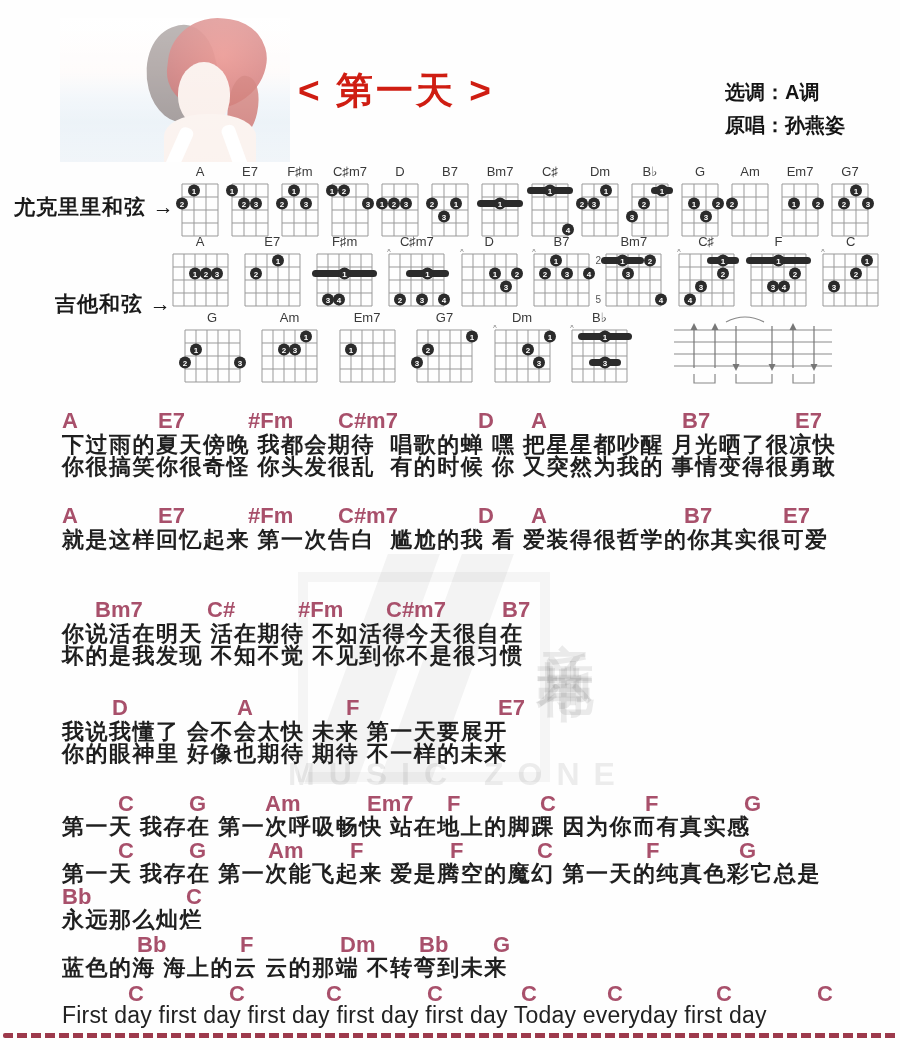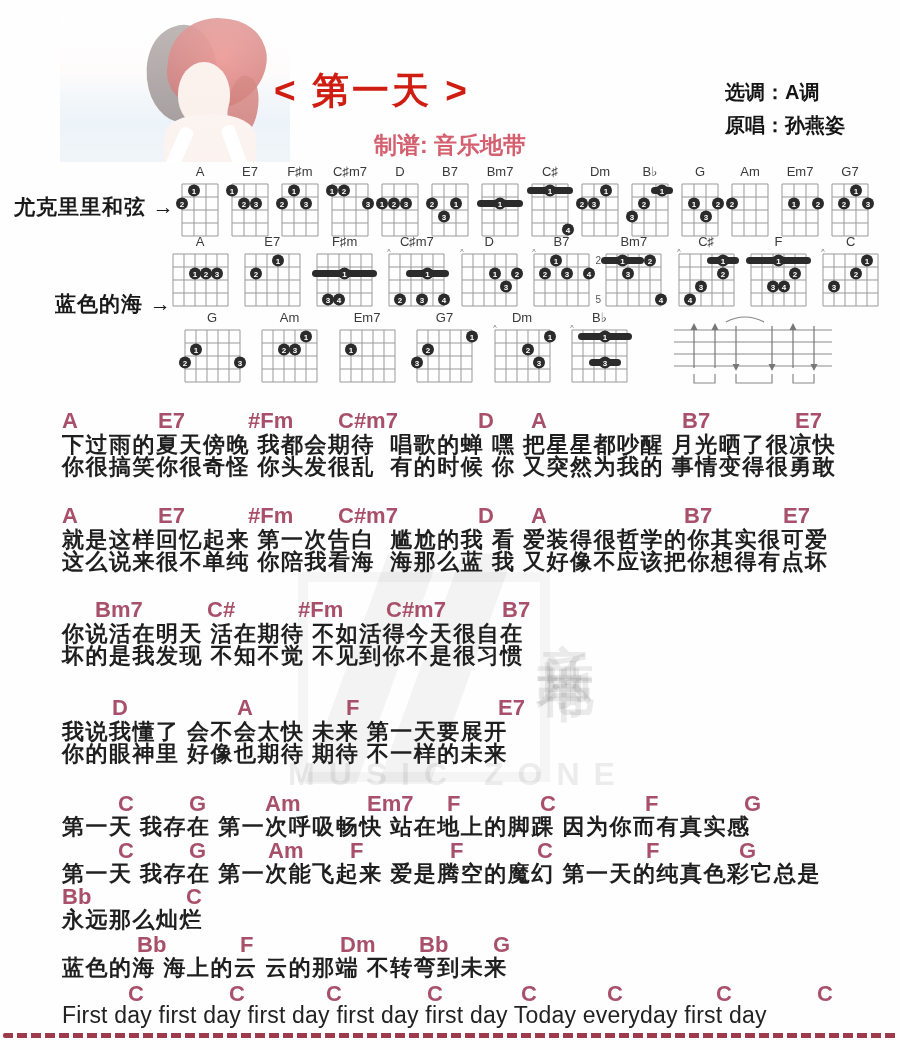--- a/index.html
+++ b/index.html
@@ -22,21 +22,21 @@
   .photo .neck{position:absolute;left:104px;top:96px;width:92px;height:48px;background:#f9ece6;
          border-radius:46% 46% 0 0;}
   .photo .strap-l{position:absolute;left:112px;top:108px;width:14px;height:48px;background:#ffffff;
          transform:rotate(24deg);border-radius:6px;}
   .photo .strap-r{position:absolute;left:168px;top:106px;width:14px;height:50px;background:#ffffff;
          transform:rotate(-20deg);border-radius:6px;}
   .photo .wash{position:absolute;inset:0;background:linear-gradient(180deg,rgba(255,255,255,.55),rgba(255,255,255,.35));}
 
   
   .title{position:absolute;left:0;top:66px;width:744px;text-align:center;
-         font-size:37px;font-weight:bold;color:#cf1d12;letter-spacing:3px;}
+         font-size:37px;font-weight:bold;color:#cf1d12;letter-spacing:3px;padding-left:24px;}
   .credit{position:absolute;left:0;top:130px;width:900px;text-align:center;
          font-size:23px;font-weight:bold;color:#d4606f;}
   .meta{position:absolute;left:725px;top:76px;font-size:20px;font-weight:bold;color:#141414;line-height:33px;}
 
   
   .rowlabel{position:absolute;font-size:21px;font-weight:600;color:#1a1a1a;letter-spacing:1px;}
   .rowlabel.uke{left:14px;top:193px;}
   .rowlabel.gtr{left:55px;top:290px;}
 
   
@@ -81,24 +81,23 @@
     <div class="strap-l"></div>
     <div class="strap-r"></div>
     <div class="wash"></div>
   </div>
 
   <div class="title">&lt; 第一天 &gt;</div>
   <div class="meta">
     <div>选调：A调</div>
     <div>原唱：孙燕姿</div>
   </div>
-  <div class="credit">制谱: 音乐地带</div>
 
   <div class="rowlabel uke">尤克里里和弦 →</div>
-  <div class="rowlabel gtr">蓝色的海 →</div>
+  <div class="rowlabel gtr">吉他和弦 →</div>
 
   <div id="ukerow">
       <div class="diag" style="left: 170px; top: 164px; width: 60px;"><div class="dn">A</div><svg width="60" height="64">
           <line x1="12" y1="5" x2="12" y2="57" stroke="#999" stroke-width="1"></line>
           <line x1="24" y1="5" x2="24" y2="57" stroke="#999" stroke-width="1"></line>
           <line x1="36" y1="5" x2="36" y2="57" stroke="#999" stroke-width="1"></line>
           <line x1="48" y1="5" x2="48" y2="57" stroke="#999" stroke-width="1"></line>
           <line x1="12" y1="5" x2="48" y2="5" stroke="#999" stroke-width="1"></line>
           <line x1="12" y1="18" x2="48" y2="18" stroke="#999" stroke-width="1"></line>
           <line x1="12" y1="31" x2="48" y2="31" stroke="#999" stroke-width="1"></line>
@@ -694,21 +693,20 @@
       <span class="ly" style="top: 430px;">下过雨的夏天傍晚 我都会期待  唱歌的蝉 嘿 把星星都吵醒 月光晒了很凉快</span>
       <span class="ch" style="left: 62px; top: 503px;">A</span>
       <span class="ch" style="left: 158px; top: 503px;">E7</span>
       <span class="ch" style="left: 248px; top: 503px;">#Fm</span>
       <span class="ch" style="left: 338px; top: 503px;">C#m7</span>
       <span class="ch" style="left: 478px; top: 503px;">D</span>
       <span class="ch" style="left: 531px; top: 503px;">A</span>
       <span class="ch" style="left: 684px; top: 503px;">B7</span>
       <span class="ch" style="left: 783px; top: 503px;">E7</span>
       <span class="ly" style="top: 525px;">就是这样回忆起来 第一次告白  尴尬的我 看 爱装得很哲学的你其实很可爱</span>
-      <span class="ly" style="top: 547px;">这么说来很不单纯 你陪我看海  海那么蓝 我 又好像不应该把你想得有点坏</span>
       <span class="ch" style="left: 95px; top: 597px;">Bm7</span>
       <span class="ch" style="left: 207px; top: 597px;">C#</span>
       <span class="ch" style="left: 298px; top: 597px;">#Fm</span>
       <span class="ch" style="left: 386px; top: 597px;">C#m7</span>
       <span class="ch" style="left: 502px; top: 597px;">B7</span>
       <span class="ly" style="top: 619px;">你说活在明天 活在期待 不如活得今天很自在</span>
       <span class="ly" style="top: 641px;">坏的是我发现 不知不觉 不见到你不是很习惯</span>
       <span class="ch" style="left: 112px; top: 695px;">D</span>
       <span class="ch" style="left: 237px; top: 695px;">A</span>
       <span class="ch" style="left: 346px; top: 695px;">F</span>

